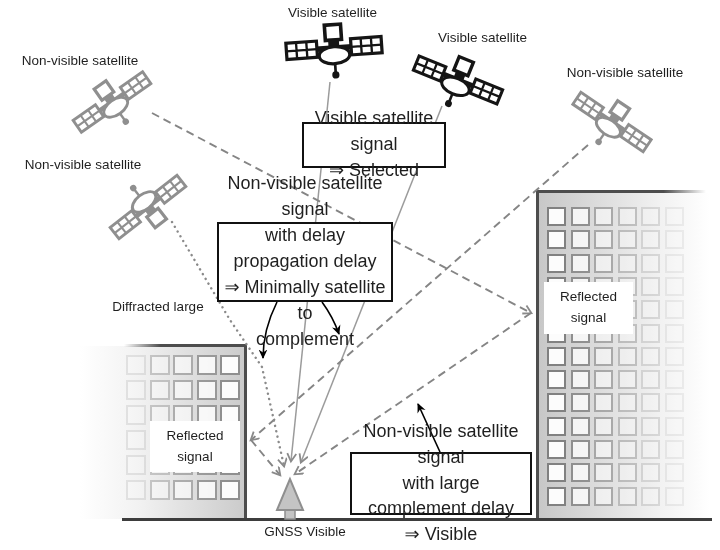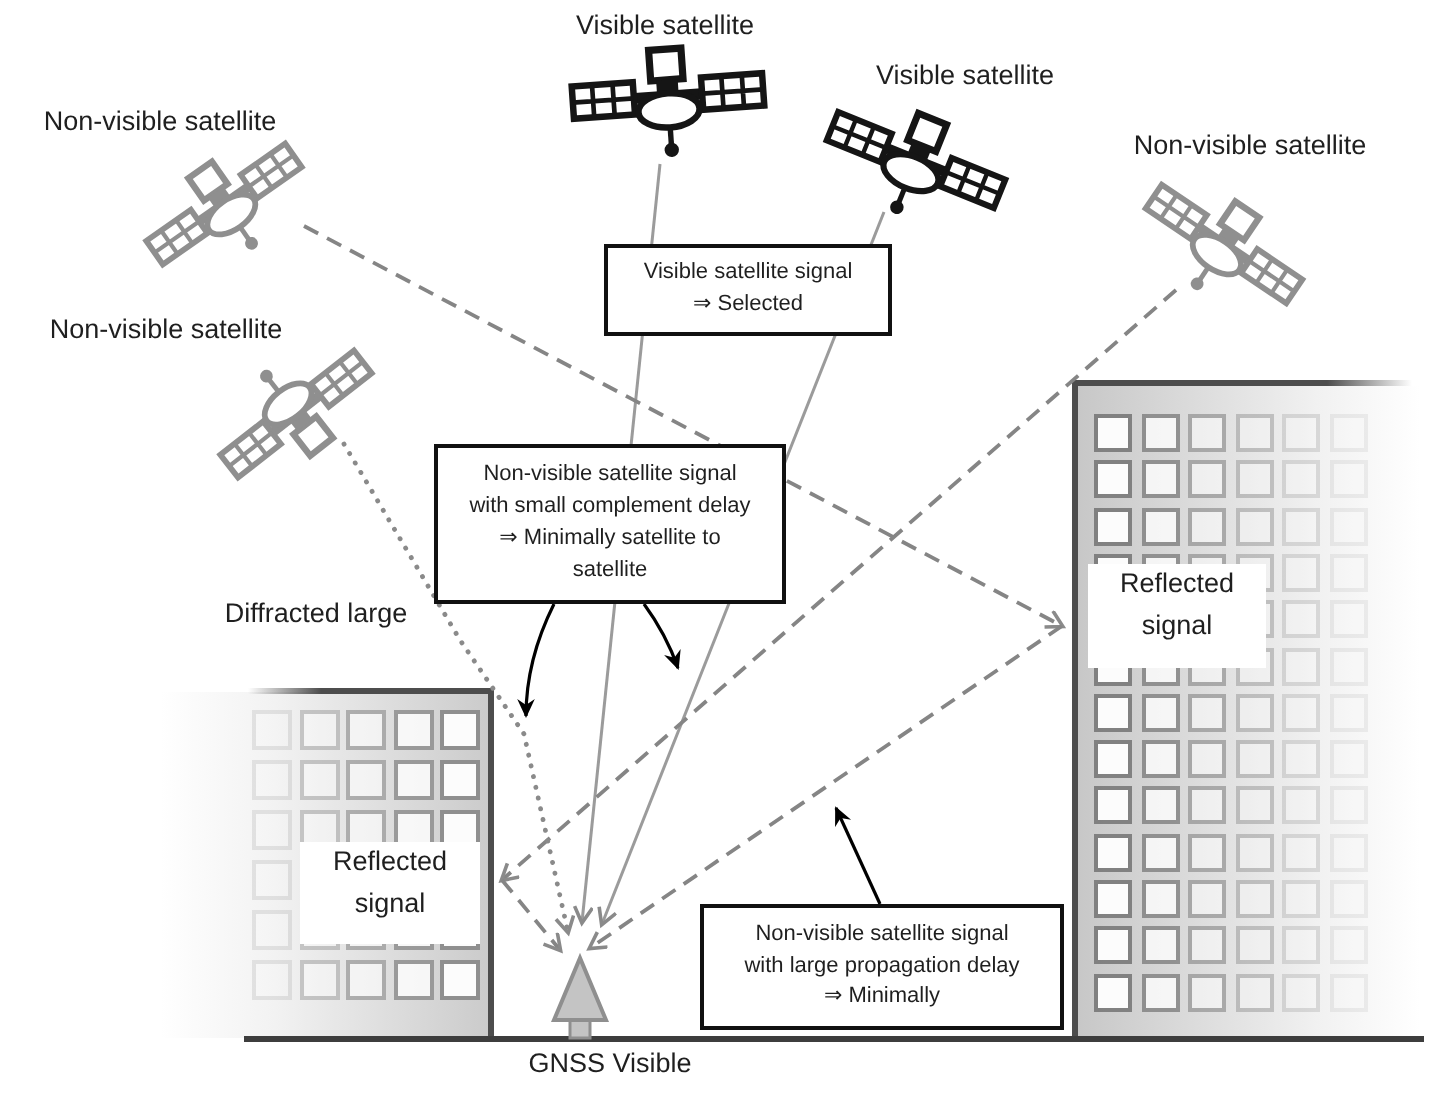--- a/index.html
+++ b/index.html
@@ -22,24 +22,24 @@
   #rb-wall{left:536px;top:190px;width:3px;height:329px;background:#4d4d4d;}
   #ground{position:absolute;left:122px;top:518px;width:590px;height:3px;background:#3d3d3d;}
   .window{position:absolute;background:#fff;box-sizing:border-box;}
   
   #lines{position:absolute;left:0;top:0;z-index:2;pointer-events:none;}
   .sat-visible{color:#151515;}
   .sat-nonvisible{color:#8f8f8f;}
   
   .lbl{position:absolute;z-index:3;font-size:13.5px;text-align:center;white-space:nowrap;}
   .callout{position:absolute;z-index:3;background:#fff;border:2px solid #111;
-    font-size:11px;line-height:1.44;text-align:center;display:flex;flex-direction:column;
+    font-size:18px;line-height:1.44;text-align:center;display:flex;flex-direction:column;
     justify-content:center;box-sizing:border-box;}
   .reflabel{position:absolute;z-index:3;background:#fff;font-size:13.5px;line-height:1.55;
-    text-align:center;display:flex;flex-direction:column;}
+    text-align:center;display:flex;flex-direction:column;justify-content:center;}
 </style>
 </head>
 <body>
 
 <div id="canvas">
 
   <div class="bldg-body" id="lb-body"></div>
   <div class="bldg-body" id="rb-body"></div>
   <div id="lb-windows">
       <div class="window" style="left: 126px; top: 355px; width: 20px; height: 20px; border: 2px solid rgb(140, 140, 140); opacity: 0.18;"></div>
@@ -223,23 +223,23 @@
     <div>Reflected</div>
     <div>signal</div>
   </div>
 
   <div class="callout" style="left:302px;top:122px;width:144px;height:46px">
     <div>Visible satellite signal</div>
     <div>⇒ Selected</div>
   </div>
   <div class="callout" style="left:217px;top:222px;width:176px;height:80px">
     <div>Non-visible satellite signal</div>
-    <div>with small complement delay</div>
+    <div>with delay propagation delay</div>
     <div>⇒ Minimally satellite to</div>
-    <div>satellite</div>
+    <div>complement</div>
   </div>
   <div class="callout" style="left:350px;top:452px;width:182px;height:63px">
     <div>Non-visible satellite signal</div>
-    <div>with large propagation delay</div>
-    <div>⇒ Minimally</div>
+    <div>with large complement delay</div>
+    <div>⇒ Visible</div>
   </div>
 
 </div>
 
 </body></html>

